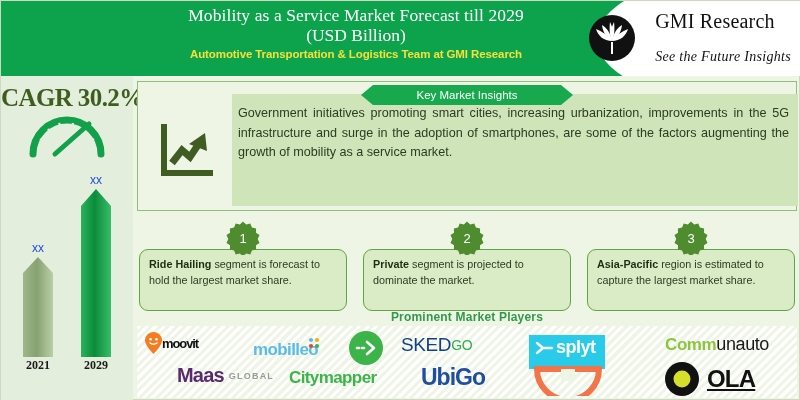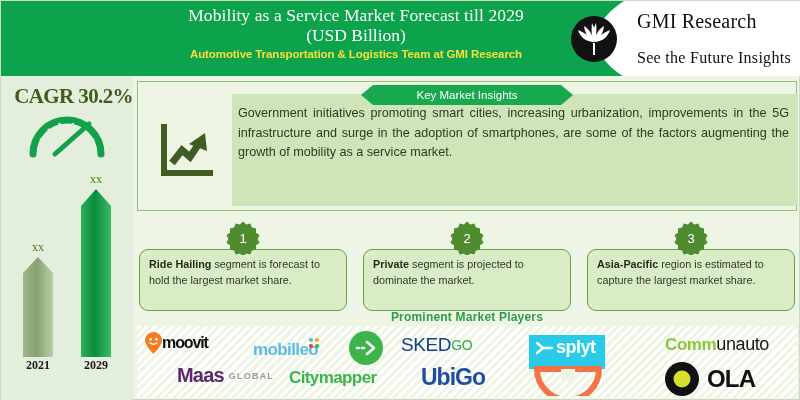--- a/index.html
+++ b/index.html
@@ -55,49 +55,49 @@
     display: flex; align-items: center; gap: 19px;
   }
   .gmi-mark { width: 48px; height: 48px; display: block; }
   .gmi-text { line-height: 1; }
   .gmi-name {
     font-family: "Liberation Serif", serif;
     font-size: 20px; color: #111; letter-spacing: .2px;
   }
   .gmi-tag {
     font-family: "Liberation Serif", serif;
-    font-size: 16px;
+    font-style: italic; font-size: 14px;
     color: #111; letter-spacing: .3px; margin-top: 19px;
   }
 
   
   .cagr-panel {
     position: absolute; left: 0; top: 75px;
     width: 132px; height: 325px;
     background: #e3efdc;
   }
   .cagr-label {
     position: absolute; top: 8px; left: 0; width: 132px;
     text-align: right;
     font-family: "Liberation Serif", serif;
-    font-weight: bold; font-size: 21px;
+    font-weight: bold; font-size: 25px;
     color: #3f5d1f; letter-spacing: -.6px;
     white-space: nowrap;
   }
   .gauge { position: absolute; left: 26px; top: 30px; }
   .bars {
     position: absolute; left: 0; bottom: 28px;
     width: 132px; height: 210px;
   }
   .bar-group { position: absolute; bottom: 0; text-align: center; }
   .bar-group.y2021 { left: 14px; width: 46px; }
   .bar-group.y2029 { left: 72px; width: 46px; }
   .bar-val {
-    font-family: Liberation Serif, serif;
-    font-size: 12px; color: #4d7c0f; margin-bottom: 2px;
+    font-family: Liberation Sans, sans-serif;
+    font-size: 12px; color: #1d4ed8; margin-bottom: 2px;
   }
   .bar-shape { width: 46px; display: block; }
   .bar-year {
     font-family: "Liberation Serif", serif;
     font-size: 12px; color: #1a1a1a; margin-top: 1px; font-weight: bold;
   }
 
   
   .main { position: absolute; left: 132px; top: 75px; width: 668px; height: 382px; }
 
@@ -176,21 +176,21 @@
     background:
       repeating-linear-gradient(135deg, #ffffff 0 3px, #eef5e4 3px 6px);
   }
   .logo {
     position: absolute;
     display: flex; align-items: center;
     white-space: nowrap;
   }
 
   
-  .lg-moovit { font-size: 16px; font-weight: bold; color: #111; letter-spacing: -1.1px; }
+  .lg-moovit { font-size: 13px; font-weight: bold; color: #111; letter-spacing: -1.1px; }
   .lg-mobilleo { font-size: 17px; font-weight: bold; color: #5bbbe8; letter-spacing: -.6px; }
   .lg-maas { font-size: 20px; font-weight: bold; color: #5b2a6e; letter-spacing: -.8px; }
   .lg-global { font-size: 9px; font-weight: bold; color: #9a9a9a; letter-spacing: 1.2px; margin-left: 5px; }
   .lg-city { font-size: 17px; font-weight: bold; color: #3cb44a; letter-spacing: -.6px; }
   .lg-sked { font-size: 19px; color: #123f86; letter-spacing: -.4px; }
   .lg-go { font-size: 14px; color: #2fae4a; letter-spacing: -.4px; }
   .lg-ubi { font-size: 23px; font-weight: bold; color: #1f4ea1; letter-spacing: -1px; }
   .splyt-box {
     background: #29cbe8; color: #fff;
     padding: 2px 9px 11px 6px;
@@ -415,18 +415,18 @@
       <div class="logo" style="left:528px; top:8px;align-items:flex-end;">
         <span class="lg-comm">Comm</span>
         <span class="lg-unauto">unauto</span>
       </div>
 
       <div class="logo" style="left:528px; top:36px;">
         <svg width="34" height="34" viewBox="0 0 34 34">
           <circle cx="17" cy="17" r="17" fill="#111"></circle>
           <circle cx="17" cy="17" r="8.5" fill="#d6e02a"></circle>
         </svg>
-        <span class="lg-ola" style="margin-left:8px;">OLA</span>
+        <span class="lg-ola" style="margin-left:8px;text-decoration:underline;">OLA</span>
       </div>
 
     </div>
   </div>
 </div>
 
 </body></html>

